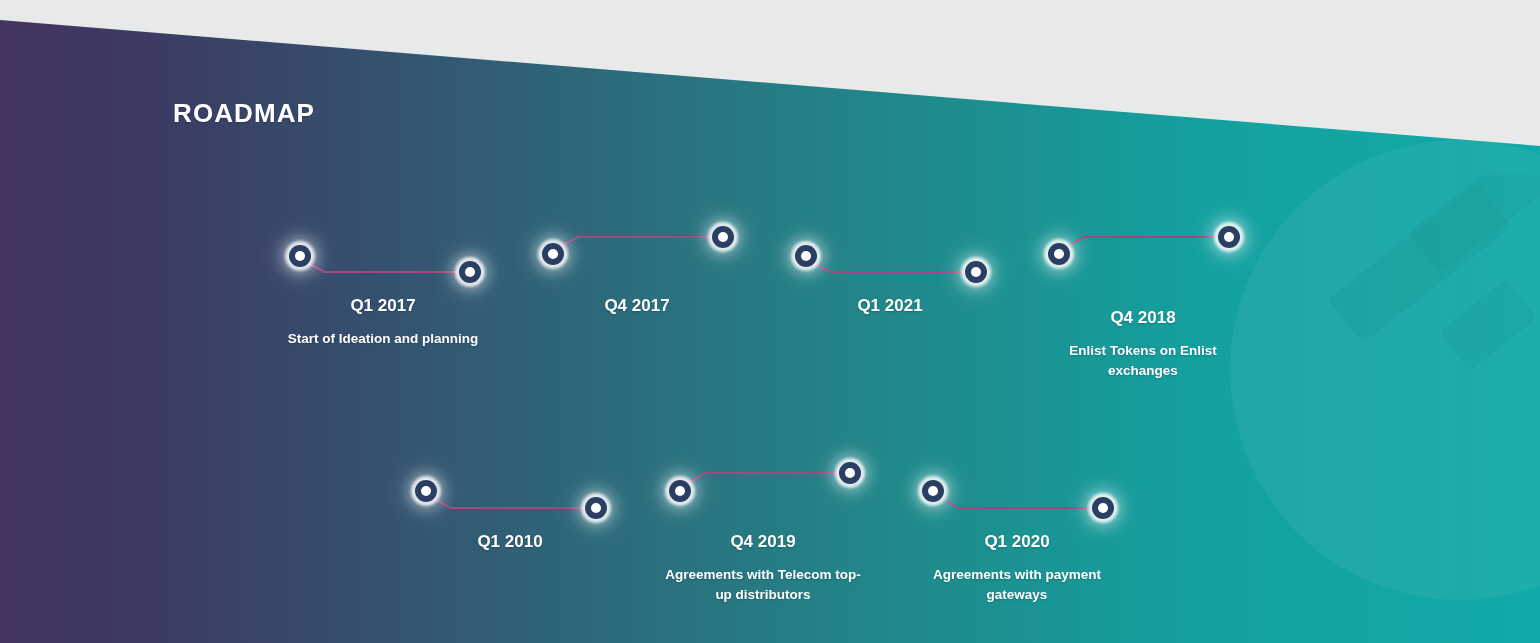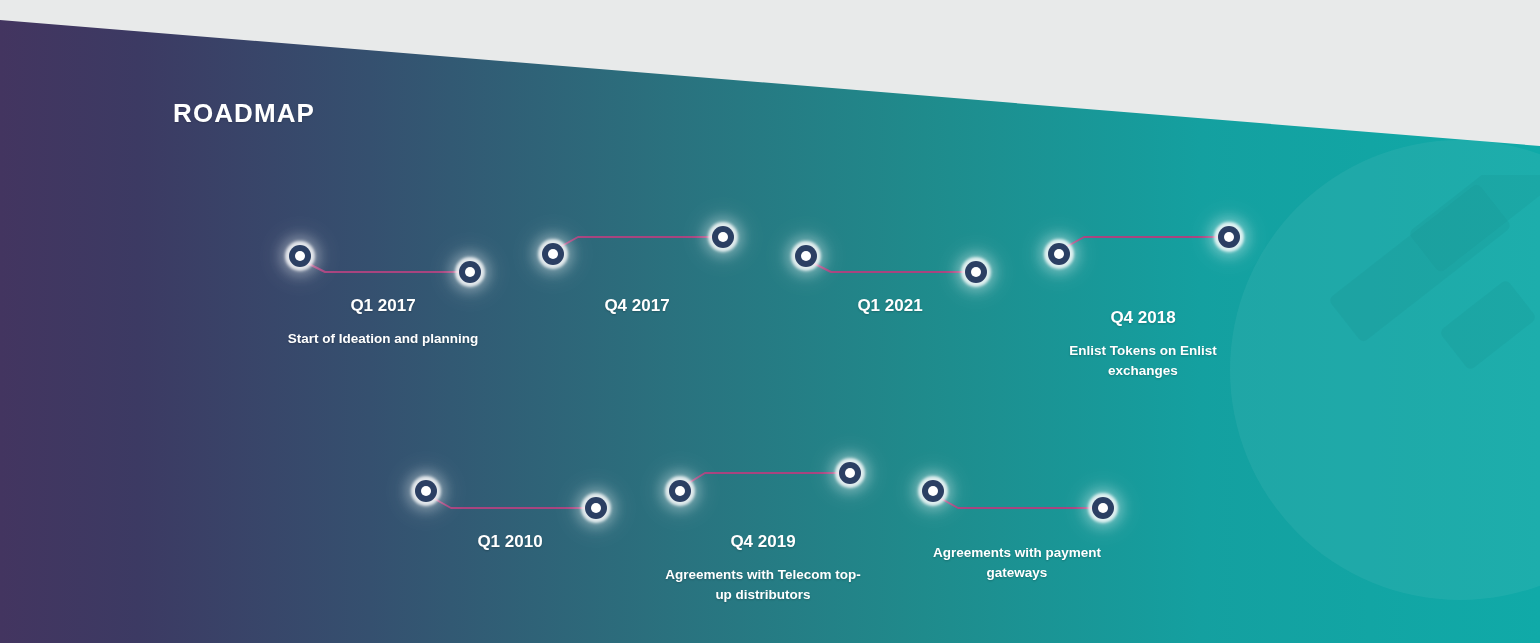--- a/index.html
+++ b/index.html
@@ -148,18 +148,19 @@
           <div class="desc">Agreements with Telecom top-up distributors</div>
         </div>
       </div>
       <div class="milestone" style="left: 0px; top: 0px;">
         <svg class="connector" width="230" height="77" style="left: 903px; top: 461px;">
           <path d="M 37 37 L 55 47 L 192 47" fill="none" stroke="#a8447f" stroke-width="2" stroke-linecap="round" stroke-linejoin="round"></path>
         </svg>
         <div class="node" style="left: 922px; top: 480px;"></div>
         <div class="node" style="left: 1092px; top: 497px;"></div>
         <div class="label" style="left: 917px; top: 531px; width: 200px;">
+          <div class="title">Q1 2020</div>
           <div class="desc">Agreements with payment gateways</div>
         </div>
       </div>
     </div>
 
 </div>
 
 </body></html>

